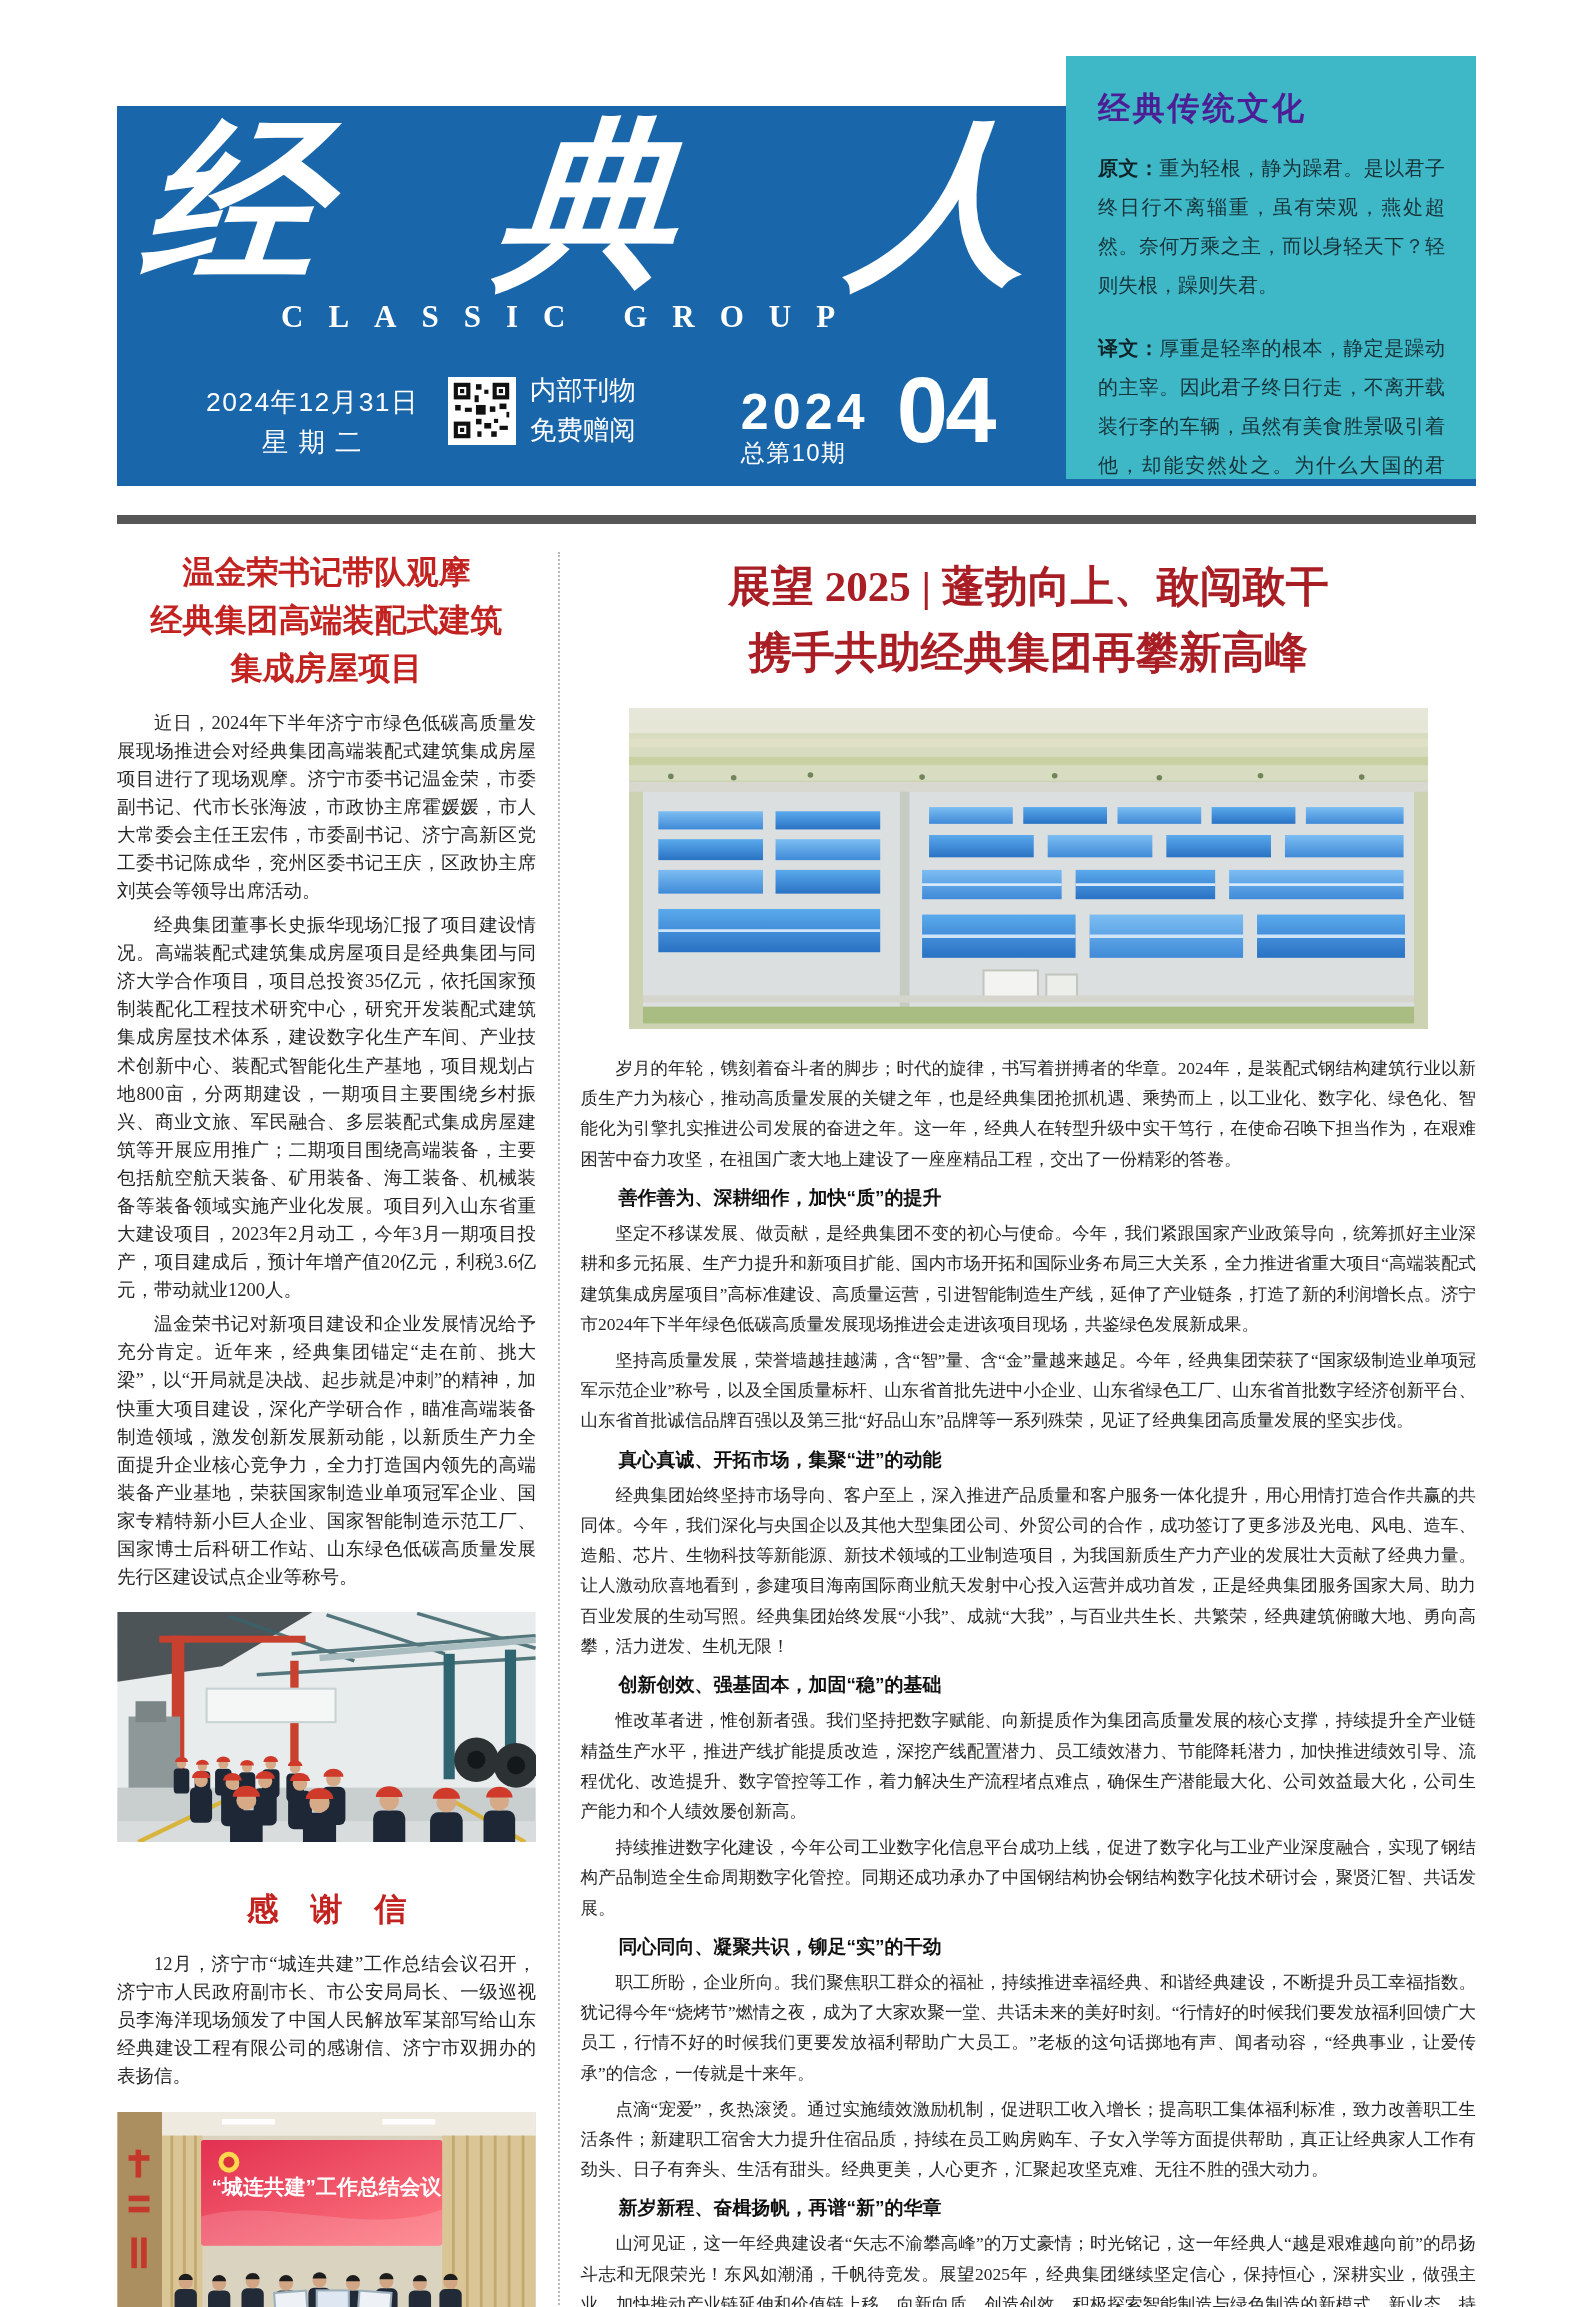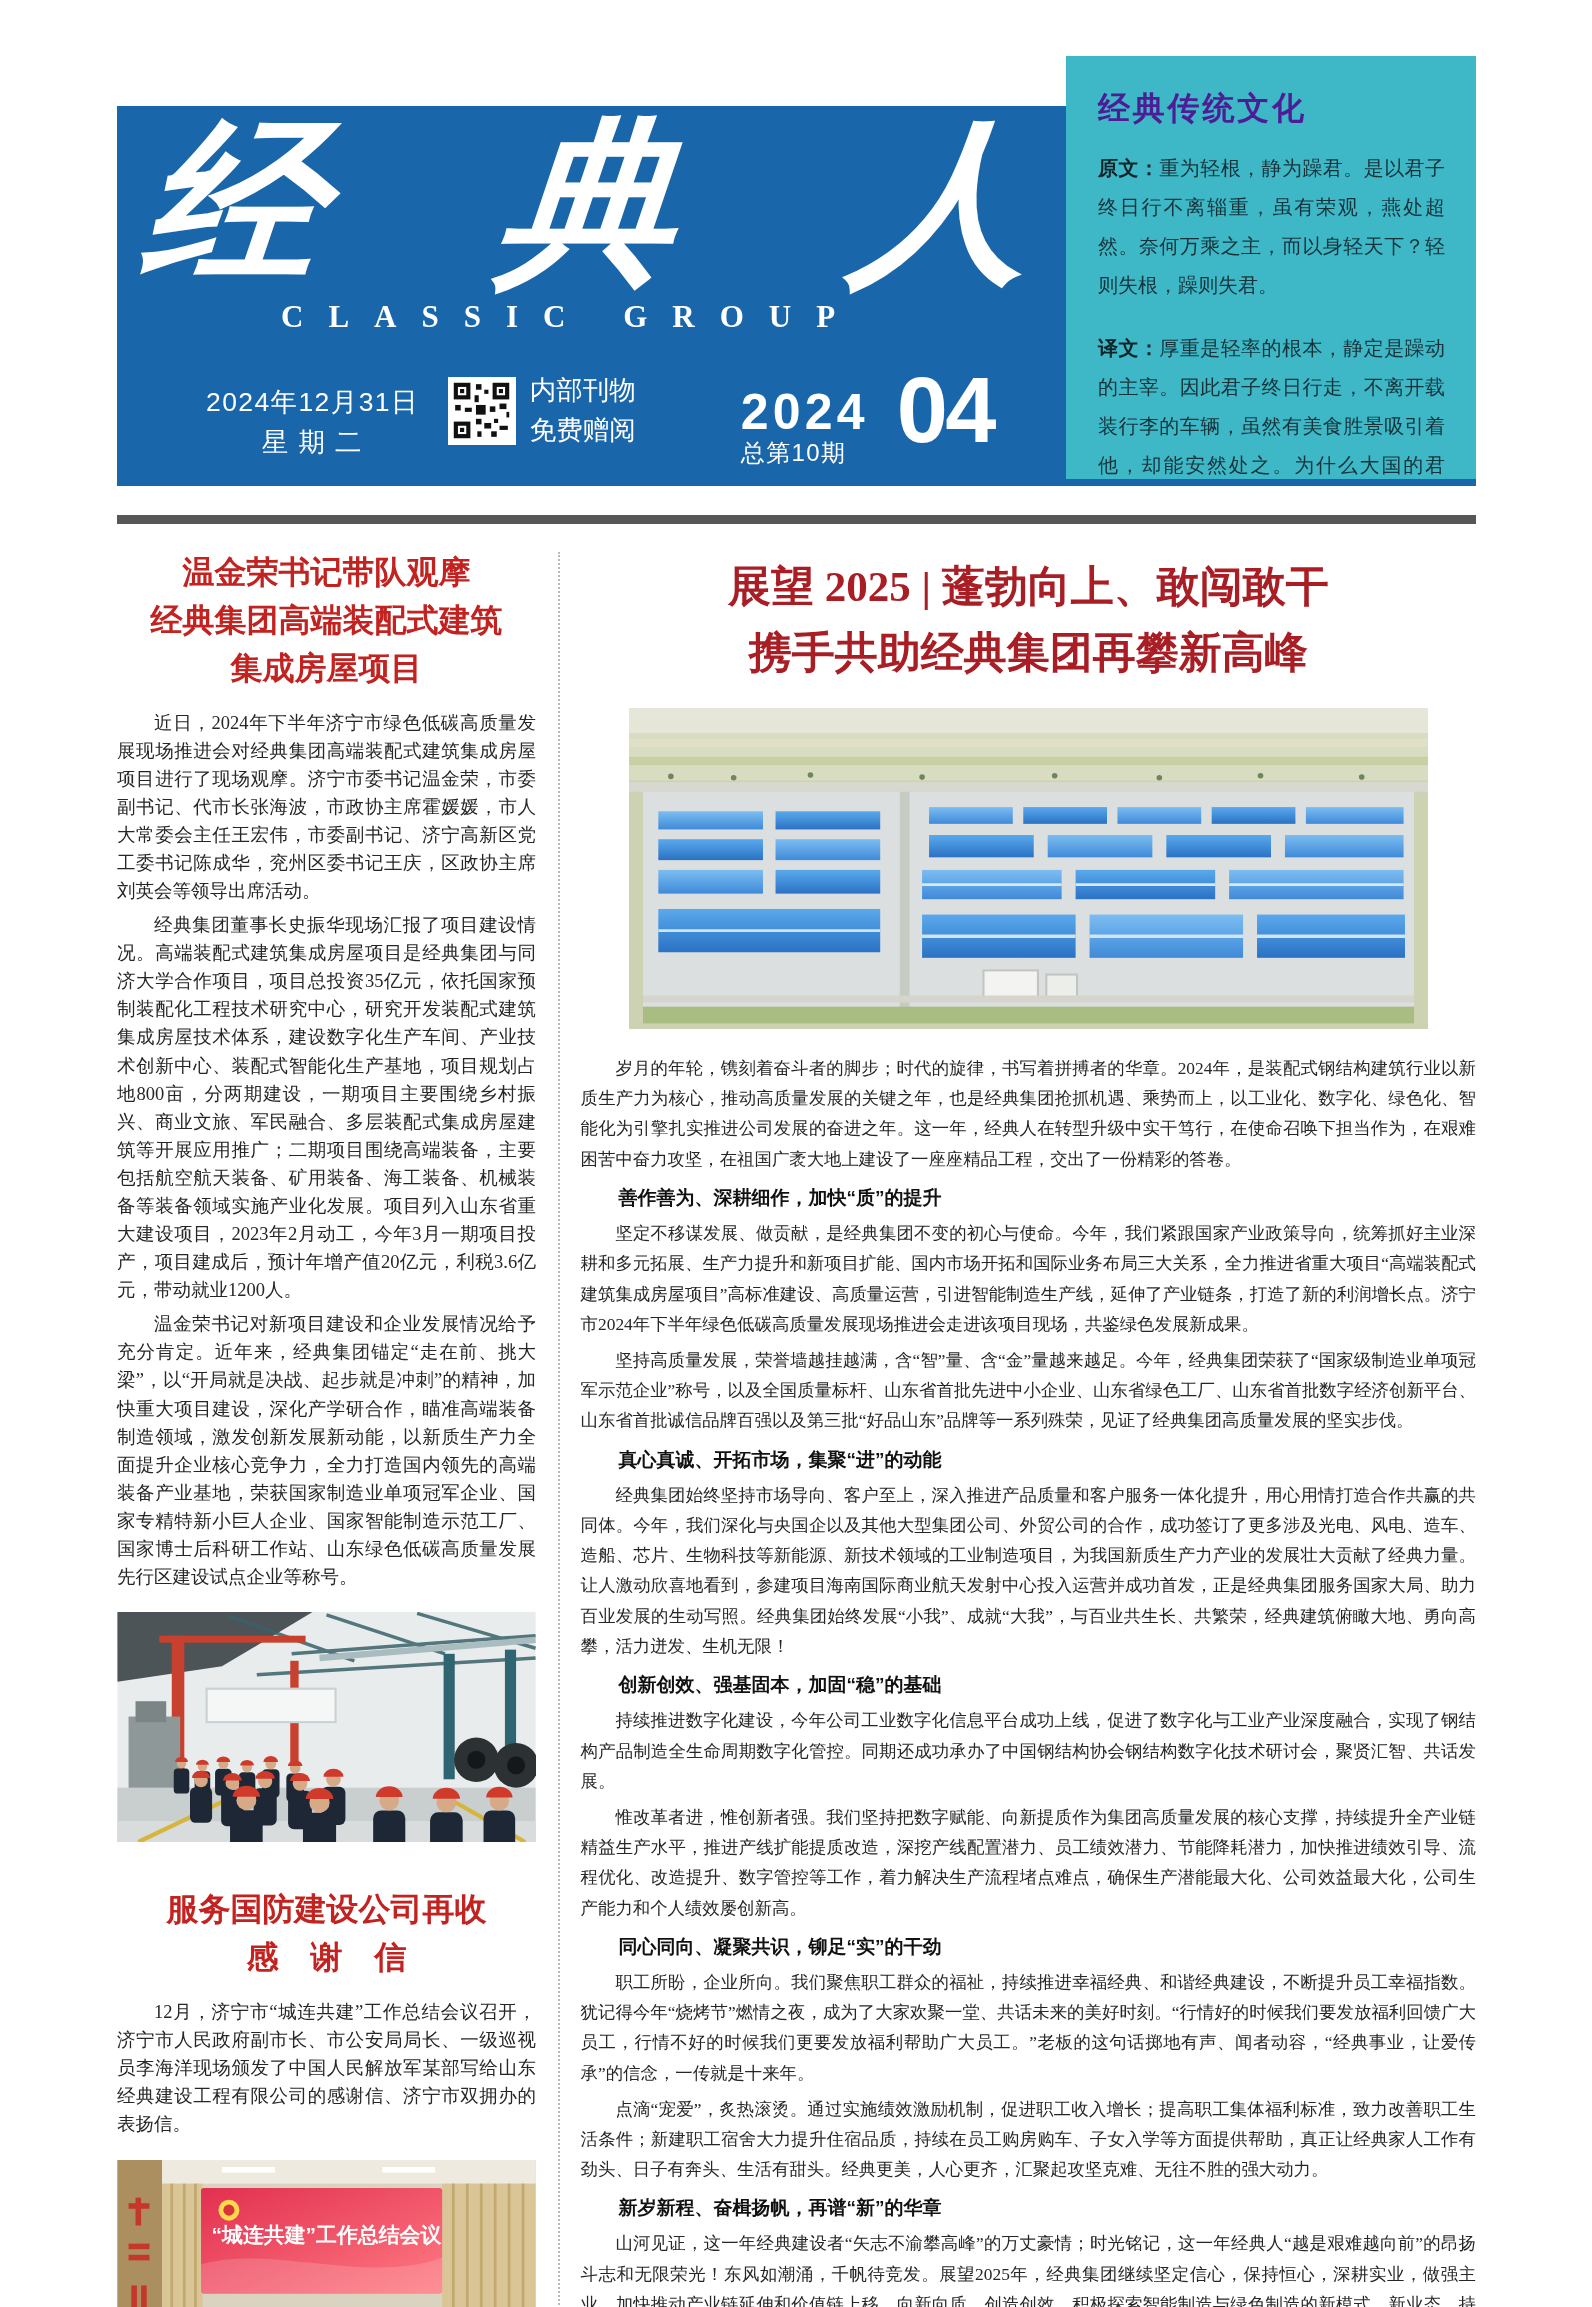--- a/index.html
+++ b/index.html
@@ -193,21 +193,20 @@
             <use href="#worker" transform="translate(185,300) scale(1.3)"></use>
             <use href="#worker" transform="translate(290,304) scale(1.32)"></use>
             <use href="#worker" transform="translate(390,300) scale(1.28)"></use>
             <use href="#worker" transform="translate(472,303) scale(1.3)"></use>
             <use href="#worker" transform="translate(548,300) scale(1.26)"></use>
           </g>
         </svg>
       </figure>
 
       <h1 class="red-title t2">
-        <span class="tl">服务国防建设公司再收</span>
         <span class="tl">感　谢　信</span>
       </h1>
       <p class="lp">12月，济宁市“城连共建”工作总结会议召开，济宁市人民政府副市长、市公安局局长、一级巡视员李海洋现场颁发了中国人民解放军某部写给山东经典建设工程有限公司的感谢信、济宁市双拥办的表扬信。</p>
 
       <figure class="photo">
         <svg width="419" height="230" viewBox="0 0 600 330">
           <defs>
             <linearGradient id="scr" x1="0" y1="0" x2="1" y2="1">
               <stop offset="0" stop-color="#e23050"></stop>
                 <stop offset="1" stop-color="#ff7a82"></stop>
@@ -359,22 +358,22 @@
       </figure>
 
       <div class="article-body">
         <p class="ap">岁月的年轮，镌刻着奋斗者的脚步；时代的旋律，书写着拼搏者的华章。2024年，是装配式钢结构建筑行业以新质生产力为核心，推动高质量发展的关键之年，也是经典集团抢抓机遇、乘势而上，以工业化、数字化、绿色化、智能化为引擎扎实推进公司发展的奋进之年。这一年，经典人在转型升级中实干笃行，在使命召唤下担当作为，在艰难困苦中奋力攻坚，在祖国广袤大地上建设了一座座精品工程，交出了一份精彩的答卷。</p>
         <h3 class="ah">善作善为、深耕细作，加快“质”的提升</h3>
         <p class="ap">坚定不移谋发展、做贡献，是经典集团不变的初心与使命。今年，我们紧跟国家产业政策导向，统筹抓好主业深耕和多元拓展、生产力提升和新项目扩能、国内市场开拓和国际业务布局三大关系，全力推进省重大项目“高端装配式建筑集成房屋项目”高标准建设、高质量运营，引进智能制造生产线，延伸了产业链条，打造了新的利润增长点。济宁市2024年下半年绿色低碳高质量发展现场推进会走进该项目现场，共鉴绿色发展新成果。</p>
         <p class="ap">坚持高质量发展，荣誉墙越挂越满，含“智”量、含“金”量越来越足。今年，经典集团荣获了“国家级制造业单项冠军示范企业”称号，以及全国质量标杆、山东省首批先进中小企业、山东省绿色工厂、山东省首批数字经济创新平台、山东省首批诚信品牌百强以及第三批“好品山东”品牌等一系列殊荣，见证了经典集团高质量发展的坚实步伐。</p>
         <h3 class="ah">真心真诚、开拓市场，集聚“进”的动能</h3>
         <p class="ap">经典集团始终坚持市场导向、客户至上，深入推进产品质量和客户服务一体化提升，用心用情打造合作共赢的共同体。今年，我们深化与央国企以及其他大型集团公司、外贸公司的合作，成功签订了更多涉及光电、风电、造车、造船、芯片、生物科技等新能源、新技术领域的工业制造项目，为我国新质生产力产业的发展壮大贡献了经典力量。让人激动欣喜地看到，参建项目海南国际商业航天发射中心投入运营并成功首发，正是经典集团服务国家大局、助力百业发展的生动写照。经典集团始终发展“小我”、成就“大我”，与百业共生长、共繁荣，经典建筑俯瞰大地、勇向高攀，活力迸发、生机无限！</p>
         <h3 class="ah">创新创效、强基固本，加固“稳”的基础</h3>
+        <p class="ap">惟改革者进，惟创新者强。我们坚持把数字赋能、向新提质作为集团高质量发展的核心支撑，持续提升全产业链精益生产水平，推进产线扩能提质改造，深挖产线配置潜力、员工绩效潜力、节能降耗潜力，加快推进绩效引导、流程优化、改造提升、数字管控等工作，着力解决生产流程堵点难点，确保生产潜能最大化、公司效益最大化，公司生产能力和个人绩效屡创新高。</p>
         <p class="ap">持续推进数字化建设，今年公司工业数字化信息平台成功上线，促进了数字化与工业产业深度融合，实现了钢结构产品制造全生命周期数字化管控。同期还成功承办了中国钢结构协会钢结构数字化技术研讨会，聚贤汇智、共话发展。</p>
-        <p class="ap">惟改革者进，惟创新者强。我们坚持把数字赋能、向新提质作为集团高质量发展的核心支撑，持续提升全产业链精益生产水平，推进产线扩能提质改造，深挖产线配置潜力、员工绩效潜力、节能降耗潜力，加快推进绩效引导、流程优化、改造提升、数字管控等工作，着力解决生产流程堵点难点，确保生产潜能最大化、公司效益最大化，公司生产能力和个人绩效屡创新高。</p>
         <h3 class="ah">同心同向、凝聚共识，铆足“实”的干劲</h3>
         <p class="ap">职工所盼，企业所向。我们聚焦职工群众的福祉，持续推进幸福经典、和谐经典建设，不断提升员工幸福指数。犹记得今年“烧烤节”燃情之夜，成为了大家欢聚一堂、共话未来的美好时刻。“行情好的时候我们要发放福利回馈广大员工，行情不好的时候我们更要发放福利帮助广大员工。”老板的这句话掷地有声、闻者动容，“经典事业，让爱传承”的信念，一传就是十来年。</p>
         <p class="ap">点滴“宠爱”，炙热滚烫。通过实施绩效激励机制，促进职工收入增长；提高职工集体福利标准，致力改善职工生活条件；新建职工宿舍大力提升住宿品质，持续在员工购房购车、子女入学等方面提供帮助，真正让经典家人工作有劲头、日子有奔头、生活有甜头。经典更美，人心更齐，汇聚起攻坚克难、无往不胜的强大动力。</p>
         <h3 class="ah">新岁新程、奋楫扬帆，再谱“新”的华章</h3>
         <p class="ap">山河见证，这一年经典建设者“矢志不渝攀高峰”的万丈豪情；时光铭记，这一年经典人“越是艰难越向前”的昂扬斗志和无限荣光！东风如潮涌，千帆待竞发。展望2025年，经典集团继续坚定信心，保持恒心，深耕实业，做强主业，加快推动产业链延伸和价值链上移，向新向质、创造创效，积极探索智能制造与绿色制造的新模式、新业态，持续激发发展新动能，构筑竞争新优势，以新质生产力全面提升企业核心竞争力。广大经典人要担当尽责、接续奋斗，永葆蓬勃向上的朝气、锐意进取的勇气、勇攀高峰的志气，携手共铸经典集团高质量发展新辉煌！</p>
       </div>
     </section>
   </main>
 
 </div>

